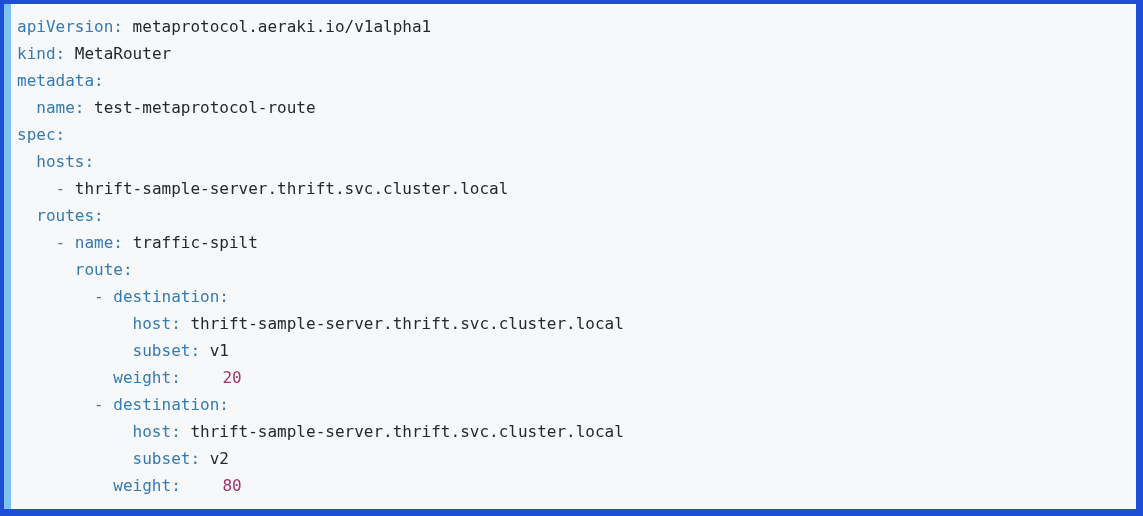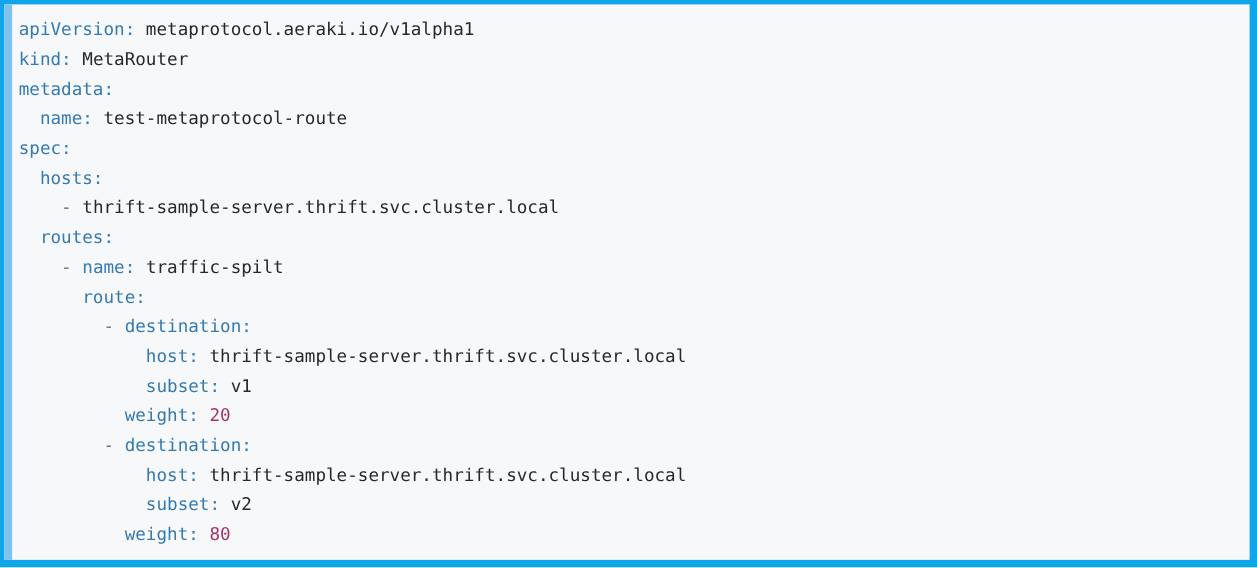--- a/index.html
+++ b/index.html
@@ -6,21 +6,21 @@
   html, body {
     width: 1143px;
     height: 516px;
     background: #ffffff;
     font-family: "DejaVu Sans Mono", "Liberation Mono", monospace;
     overflow: hidden;
   }
   .page {
     width: 1143px;
     height: 516px;
-    background: #0ea5e9;
+    background: #1d4ed8;
     padding: 4px 7px 9px 4px;
   }
   .code-block {
     display: flex;
     width: 1132px;
     min-height: 503px;
     background: #f6f8fa;
   }
   .accent-bar {
     flex: 0 0 7px;
@@ -32,21 +32,21 @@
     font-family: "DejaVu Sans Mono", "Liberation Mono", monospace;
     font-size: 16px;
     line-height: 27px;
     white-space: pre;
     overflow: hidden;
     color: #24292e;
   }
   .line { height: 27px; }
   .tok-key   { color: #357ab0; }
   .tok-val   { color: #24292e; }
-  .tok-num   { color: #a3356b; }
+  .tok-num   { color: #a3356b; margin-left: 32px; }
   .tok-dash  { color: #6a737d; }
   .tok-plain { color: #24292e; }
 </style>
 </head>
 <body>
 
 <div class="page">
   <div class="code-block">
     <div class="accent-bar"></div>
     <pre class="code"><div class="line"><span class="tok-key">apiVersion:</span><span class="tok-plain"> </span><span class="tok-val">metaprotocol.aeraki.io/v1alpha1</span></div><div class="line"><span class="tok-key">kind:</span><span class="tok-plain"> </span><span class="tok-val">MetaRouter</span></div><div class="line"><span class="tok-key">metadata:</span></div><div class="line"><span class="tok-plain">  </span><span class="tok-key">name:</span><span class="tok-plain"> </span><span class="tok-val">test-metaprotocol-route</span></div><div class="line"><span class="tok-key">spec:</span></div><div class="line"><span class="tok-plain">  </span><span class="tok-key">hosts:</span></div><div class="line"><span class="tok-plain">    </span><span class="tok-dash">-</span><span class="tok-plain"> </span><span class="tok-val">thrift-sample-server.thrift.svc.cluster.local</span></div><div class="line"><span class="tok-plain">  </span><span class="tok-key">routes:</span></div><div class="line"><span class="tok-plain">    </span><span class="tok-dash">-</span><span class="tok-plain"> </span><span class="tok-key">name:</span><span class="tok-plain"> </span><span class="tok-val">traffic-spilt</span></div><div class="line"><span class="tok-plain">      </span><span class="tok-key">route:</span></div><div class="line"><span class="tok-plain">        </span><span class="tok-dash">-</span><span class="tok-plain"> </span><span class="tok-key">destination:</span></div><div class="line"><span class="tok-plain">            </span><span class="tok-key">host:</span><span class="tok-plain"> </span><span class="tok-val">thrift-sample-server.thrift.svc.cluster.local</span></div><div class="line"><span class="tok-plain">            </span><span class="tok-key">subset:</span><span class="tok-plain"> </span><span class="tok-val">v1</span></div><div class="line"><span class="tok-plain">          </span><span class="tok-key">weight:</span><span class="tok-plain"> </span><span class="tok-num">20</span></div><div class="line"><span class="tok-plain">        </span><span class="tok-dash">-</span><span class="tok-plain"> </span><span class="tok-key">destination:</span></div><div class="line"><span class="tok-plain">            </span><span class="tok-key">host:</span><span class="tok-plain"> </span><span class="tok-val">thrift-sample-server.thrift.svc.cluster.local</span></div><div class="line"><span class="tok-plain">            </span><span class="tok-key">subset:</span><span class="tok-plain"> </span><span class="tok-val">v2</span></div><div class="line"><span class="tok-plain">          </span><span class="tok-key">weight:</span><span class="tok-plain"> </span><span class="tok-num">80</span></div></pre>

